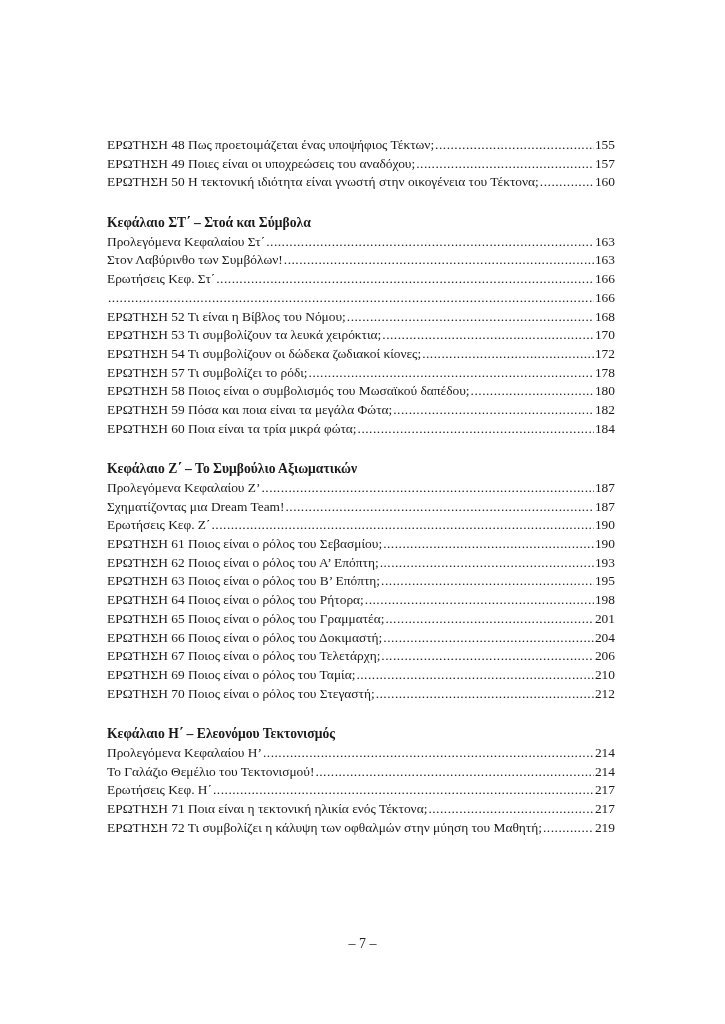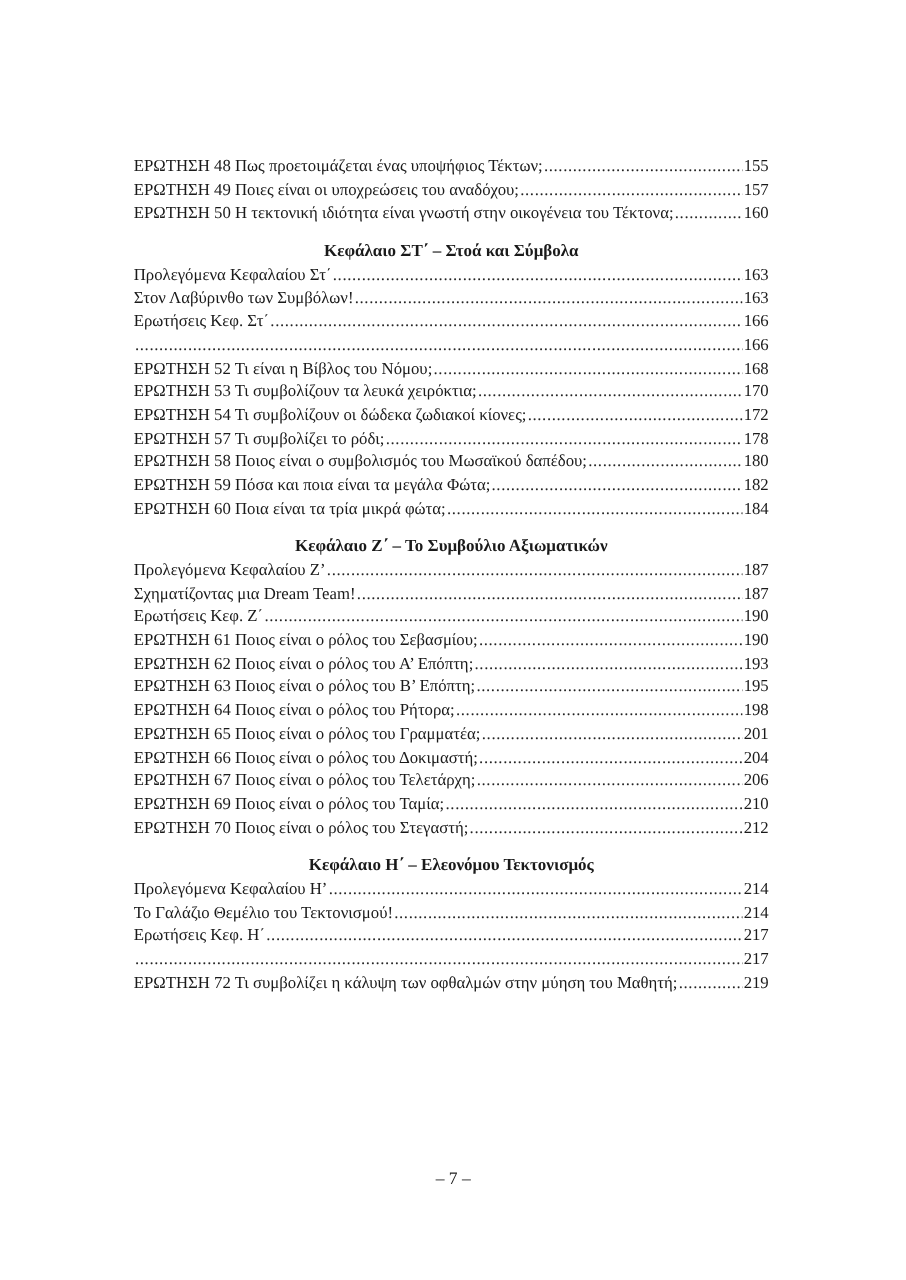--- a/index.html
+++ b/index.html
@@ -1,27 +1,27 @@
 <!DOCTYPE html>
 <html><head>
 <meta charset="utf-8">
 <style>
   html, body { margin: 0; padding: 0; background: #ffffff; }
   body { width: 725px; height: 1024px; position: relative; overflow: hidden;
          font-family: "Liberation Serif", "DejaVu Serif", serif; color: #1a1a1a; }
-  .page { position: absolute; left: 107px; top: 124px; width: 508px; }
+  .page { position: absolute; left: 107px; top: 136px; width: 508px; }
   .toc-line { display: flex; align-items: baseline; height: 18.7px; line-height: 18.7px;
               font-size: 13.4px; white-space: nowrap; }
   .toc-line .title { flex: 0 0 auto; }
   .toc-line .leader { flex: 1 1 auto; overflow: hidden; margin: 0 1px; color: #222;
                       letter-spacing: 0.5px; }
   .toc-line .leader::before { content: "........................................................................................................................................................................................................"; }
   .toc-line .pageno { flex: 0 0 auto; }
   .chapter-heading { height: 18.7px; line-height: 18.7px; font-size: 13.6px; font-weight: bold;
-                     margin-top: 12px; white-space: nowrap; text-align: center; }
+                     margin-top: 22px; white-space: nowrap; }
   .folio { position: absolute; left: 0; width: 725px; top: 936px; text-align: center;
            font-size: 14px; color: #222; }
 </style>
 </head>
 <body>
 
 <div class="page">
   <div id="intro">
       <div class="toc-line">
         <span class="title">ΕΡΩΤΗΣΗ 48 Πως προετοιμάζεται ένας υποψήφιος Τέκτων;</span>
@@ -171,20 +171,21 @@
           <span class="title">Το Γαλάζιο Θεμέλιο του Τεκτονισμού!</span>
           <span class="leader"></span>
           <span class="pageno">214</span>
         </div>
         <div class="toc-line">
           <span class="title">Ερωτήσεις Κεφ. Η΄</span>
           <span class="leader"></span>
           <span class="pageno">217</span>
         </div>
         <div class="toc-line">
+          <span class="title">ΕΡΩΤΗΣΗ 71 Ποια είναι η τεκτονική ηλικία ενός Τέκτονα;</span>
           <span class="leader"></span>
           <span class="pageno">217</span>
         </div>
         <div class="toc-line">
           <span class="title">ΕΡΩΤΗΣΗ 72 Τι συμβολίζει η κάλυψη των οφθαλμών στην μύηση του Μαθητή;</span>
           <span class="leader"></span>
           <span class="pageno">219</span>
         </div>
       </div>
     </div>

